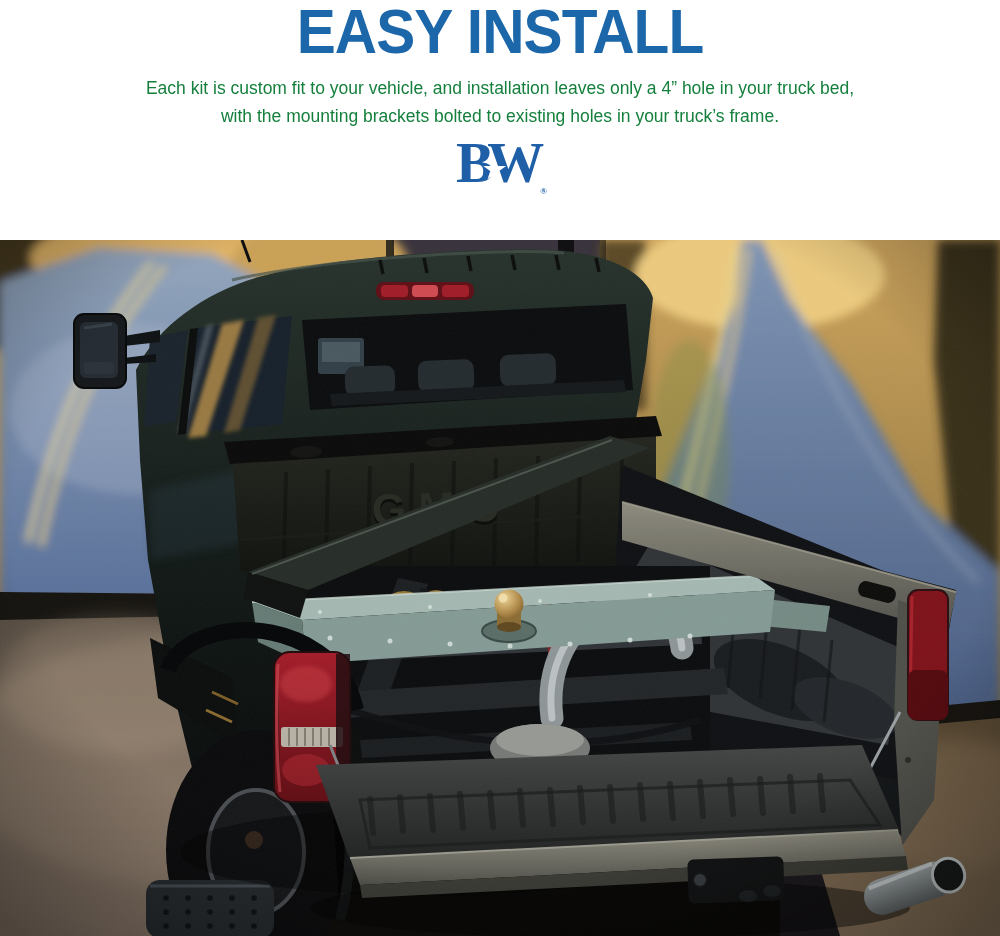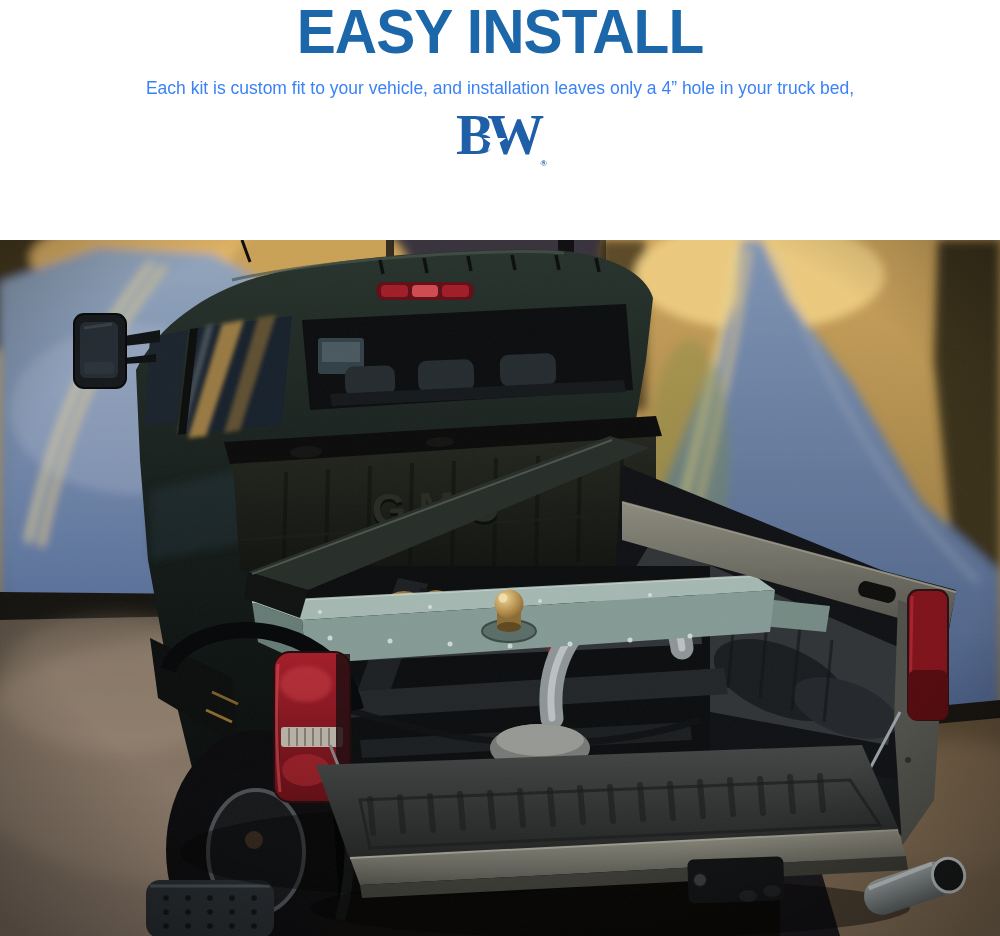--- a/index.html
+++ b/index.html
@@ -1,39 +1,40 @@
 <!DOCTYPE html>
 <html><head>
 <meta charset="utf-8">
 <style>
   html,body{margin:0;padding:0;background:#ffffff;}
   .page{position:relative;width:1000px;height:936px;background:#ffffff;overflow:hidden;
         font-family:"Liberation Sans", sans-serif;}
   .hero{position:absolute;top:0;left:0;width:1000px;height:240px;text-align:center;background:#ffffff;}
   .title{margin:0;padding-top:2px;line-height:58px;font-size:63px;font-weight:bold;
          letter-spacing:-1px;color:#1c67a9;transform:scaleX(0.93);transform-origin:50% 0;}
-  .desc{margin:14px auto 0;font-size:17.5px;line-height:28px;color:#3b82f6;}
+  .desc{margin:14px auto 0;font-size:17.5px;line-height:28px;color:#15803d;}
   .desc .line{display:block;}
   .logo{position:relative;display:inline-block;margin-top:10px;color:#1e5fa8;
         font-weight:bold;font-size:57px;line-height:46px;letter-spacing:-7px;font-family:Liberation Serif, serif;}
   .logo-star{position:absolute;left:27px;top:17px;color:#ffffff;font-size:26px;
              letter-spacing:0;line-height:26px;}
   .logo-reg{font-size:9px;letter-spacing:0;position:relative;top:12px;left:3px;}
   .photo{position:absolute;top:240px;left:0;width:1000px;height:696px;margin:0;}
   .photo svg{display:block;}
 </style>
 </head>
 <body>
 
 <div class="page">
 
   <header class="hero">
     <h1 class="title">EASY INSTALL</h1>
     <p class="desc">
       <span class="line">Each kit is custom fit to your vehicle, and installation leaves only a 4” hole in your truck bed,</span>
+      <span class="line">with the mounting brackets bolted to existing holes in your truck’s frame.</span>
     </p>
     <div class="logo">
       <span class="logo-b">B</span><span class="logo-w">W</span><span class="logo-star">★</span><span class="logo-reg">®</span>
     </div>
   </header>
 
   <figure class="photo">
     <svg width="1000" height="696" viewBox="0 0 1000 696" xmlns="http://www.w3.org/2000/svg">
       <defs>
         <linearGradient id="goldL" x1="0" y1="0" x2="0" y2="1">

